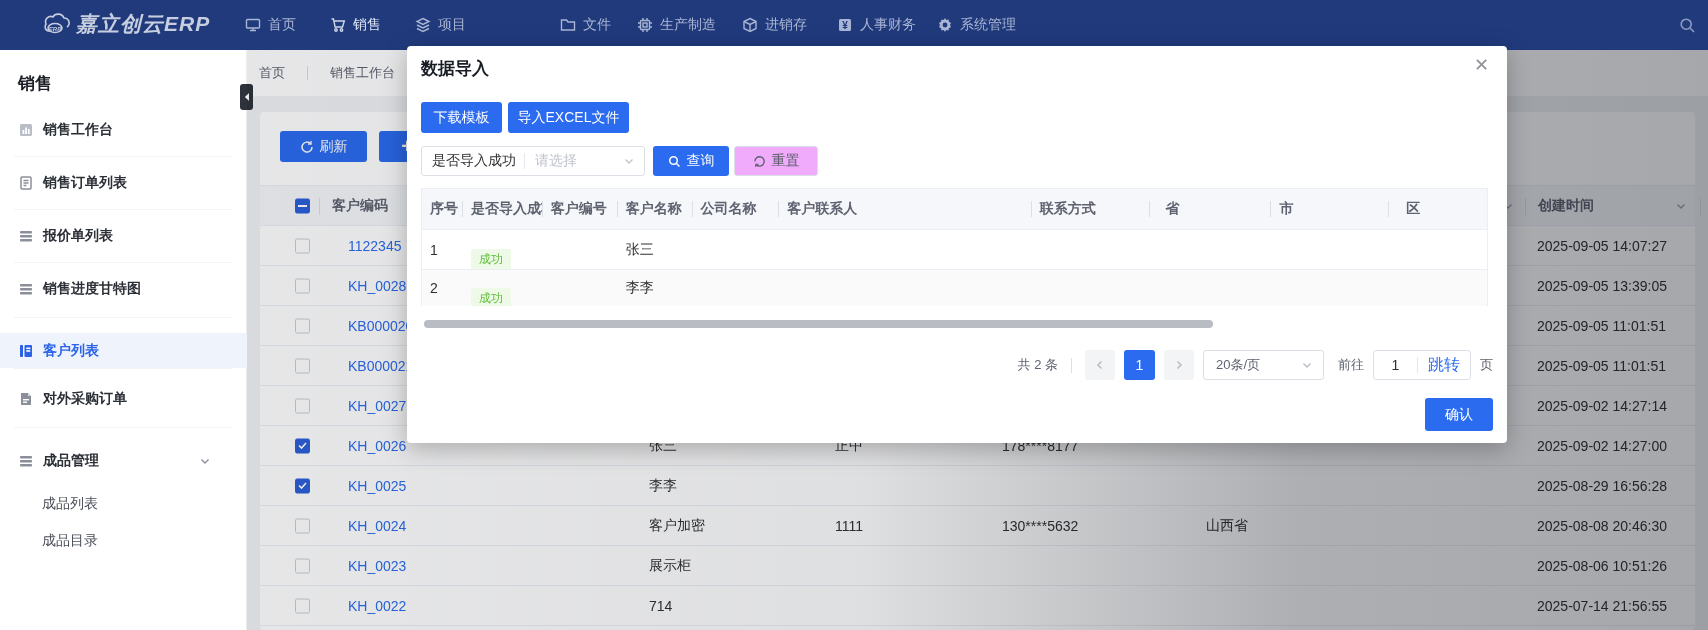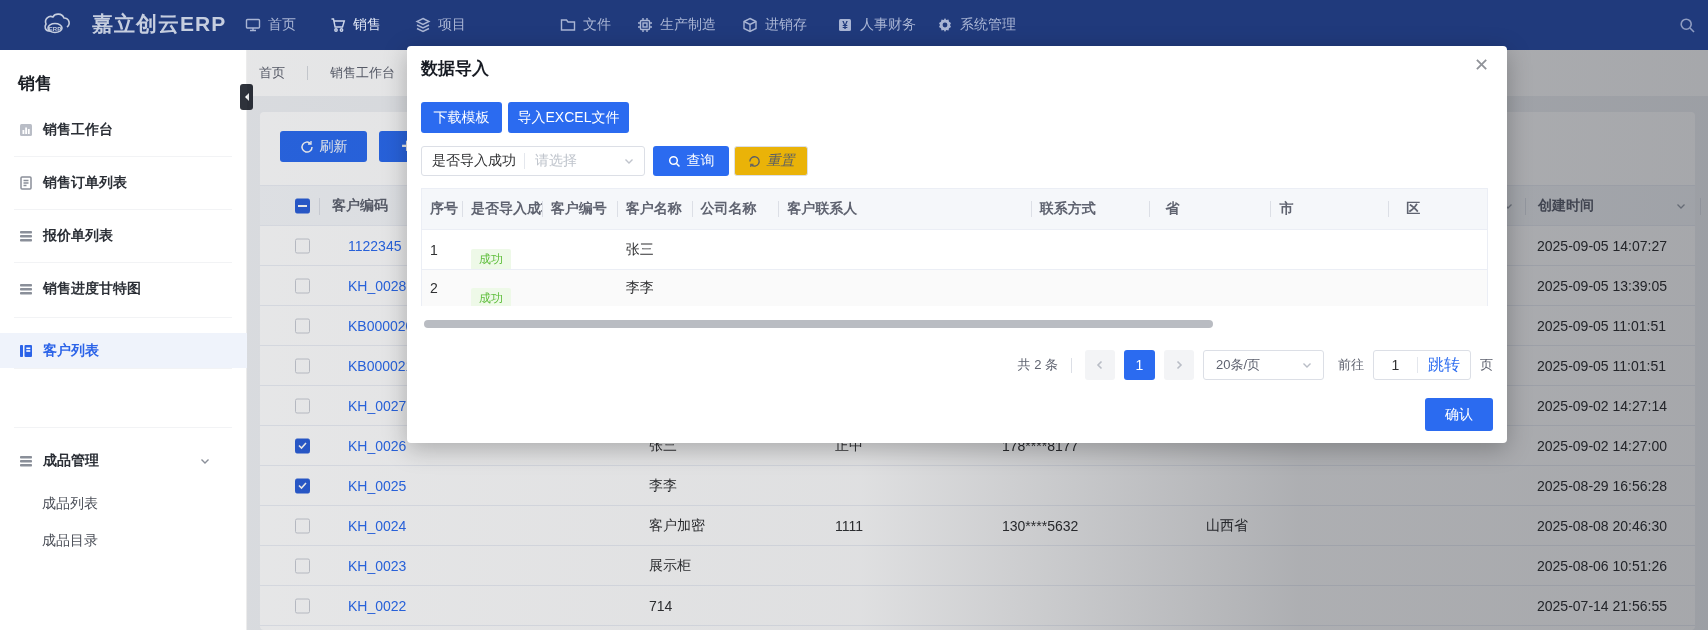--- a/index.html
+++ b/index.html
@@ -2,21 +2,21 @@
 <html><head>
 <meta charset="utf-8">
 <style>
   * { margin:0; padding:0; box-sizing:border-box; }
   html,body { width:1708px; height:630px; overflow:hidden; }
   body { position:relative; font-family:"Liberation Sans","DejaVu Sans",sans-serif; background:#fff; font-size:14px; color:#303133; }
   svg { display:block; }
 
   
   .nav { position:absolute; left:0; top:0; width:1708px; height:50px; background:#203a7c; z-index:30; }
-  .logo { position:absolute; left:42px; top:10px; display:flex; align-items:center; gap:20px; color:#c6cedf; }
+  .logo { position:absolute; left:42px; top:10px; display:flex; align-items:center; gap:4px; color:#c6cedf;font-style:italic; }
   .logo-text { font-size:21px; font-weight:bold; letter-spacing:1px; }
   .nav-item { position:absolute; top:0; height:50px; display:flex; align-items:center; gap:7px; color:#a9b5d4; font-size:14px; cursor:pointer; }
   .nav-item.active { color:#dfe6f5; }
   .nav-search { position:absolute; right:12px; top:17px; }
 
   
   .sidebar { position:absolute; left:0; top:50px; width:247px; height:580px; background:#ffffff; z-index:25; border-right:1px solid #ececec; }
   .side-title { position:absolute; left:18px; top:22px; font-size:17px; font-weight:bold; color:#1c2026; }
   .side-item { position:absolute; left:0; width:247px; height:40px; display:flex; align-items:center; gap:9px; padding-left:18px; color:#2b2f36; cursor:pointer; }
   .side-item .lbl { font-size:14px; font-weight:600; }
@@ -57,21 +57,21 @@
   .modal { position:absolute; left:407px; top:46px; width:1100px; height:397px; background:#fff; border-radius:4px; z-index:50; box-shadow:0 6px 24px rgba(0,0,0,0.25); }
   .m-close { position:absolute; right:18px; top:10px; font-size:18px; color:#909399; cursor:pointer; line-height:1; }
   .m-title { position:absolute; left:14px; top:11px; font-size:17px; font-weight:bold; color:#181c24; }
   .m-btn1 { position:absolute; left:14px; top:56px; width:81px; height:31px; }
   .m-btn2 { position:absolute; left:101px; top:56px; width:121px; height:31px; }
   .filter-box { position:absolute; left:14px; top:100px; width:224px; height:30px; border:1px solid #dcdfe6; border-radius:3px; display:flex; align-items:center; background:#fff; }
   .filter-label { padding-left:10px; color:#303133; font-size:14px; white-space:nowrap; }
   .filter-div { width:1px; height:16px; background:#e4e7ed; margin:0 10px 0 8px; }
   .filter-ph { color:#bfc4cc; font-size:14px; flex:1; }
   .query-btn { position:absolute; left:246px; top:100px; width:76px; height:30px; }
-  .reset-btn { position:absolute; left:327px; top:100px; width:74px; height:30px; background:#eab308; color:#5a5e66; border:1px solid #dcdfe6;font-style:italic; }
+  .reset-btn { position:absolute; left:327px; top:100px; width:84px; height:30px; background:#f0abfc; color:#5a5e66; border:1px solid #dcdfe6; }
   .m-table { position:absolute; left:14px; top:142px; width:1067px; border:1px solid #ebeef5; border-bottom:none; }
   .mt-hrow { display:flex; height:40px; background:#f5f7fa; align-items:center; font-size:14px; color:#5f6370; font-weight:600; }
   .mt-row { display:flex; height:40px; background:#fff; align-items:center; border-top:1px solid #ebeef5; font-size:14px; color:#303133; }
   .mt-row.stripe { background:#fafafa; height:37px; }
   .mt-cell { padding-left:8px; position:relative; height:100%; display:flex; align-items:center; overflow:hidden; white-space:nowrap; }
   .mt-hrow .mt-cell:not(:last-child):after { content:""; position:absolute; right:0; top:12px; width:1px; height:16px; background:#dcdfe6; }
   .badge-ok { background:#eef9e8; color:#5fbe3c; font-size:12px; padding:2px 8px; border-radius:2px;margin-top:20px; }
   .m-scroll { position:absolute; left:17px; top:274px; width:789px; height:8px; background:#b9bcc2; border-radius:4px; cursor:pointer; }
   .pager { position:absolute; right:14px; top:304px; height:30px; display:flex; align-items:center; gap:9px; font-size:13px; color:#5f6370; }
   .pg-div { width:1px; height:15px; background:#dcdfe6; margin:0 4px; }
@@ -240,20 +240,31 @@
           <rect x="2" y="2" width="3" height="12" rx="0.8"></rect>
           <rect x="6.5" y="2" width="7.5" height="12" rx="1"></rect>
           <rect x="8.3" y="4.5" width="4" height="1.6" fill="#fff"></rect>
           <rect x="8.3" y="7.2" width="4" height="1.6" fill="#fff"></rect>
         </svg>
       </span>
     <span class="lbl">客户列表</span>
   </div>
   <div class="side-div" style="top:318px"></div>
 
+  <div class="side-item" style="top:329px">
+    <span>
+        <svg width="16" height="16" viewBox="0 0 16 16" fill="#8a8f99">
+          <path d="M3 2h7l3 3v9H3z"></path>
+          <path d="M10 2v3h3" fill="#d9dce1"></path>
+          <rect x="5" y="8" width="6" height="1.4" fill="#fff"></rect>
+          <rect x="5" y="10.5" width="4" height="1.4" fill="#fff"></rect>
+        </svg>
+      </span>
+    <span class="lbl">对外采购订单</span>
+  </div>
   <div class="side-div" style="top:377px"></div>
 
   <div class="side-item child" style="top:434px">
     <span class="lbl">成品列表</span>
   </div>
   <div class="side-item" style="top:391px">
     <span>
         <svg width="16" height="16" viewBox="0 0 16 16" fill="#8a8f99">
           <rect x="2" y="3" width="12" height="2.6" rx="0.8"></rect>
           <rect x="2" y="7" width="12" height="2.6" rx="0.8"></rect>

